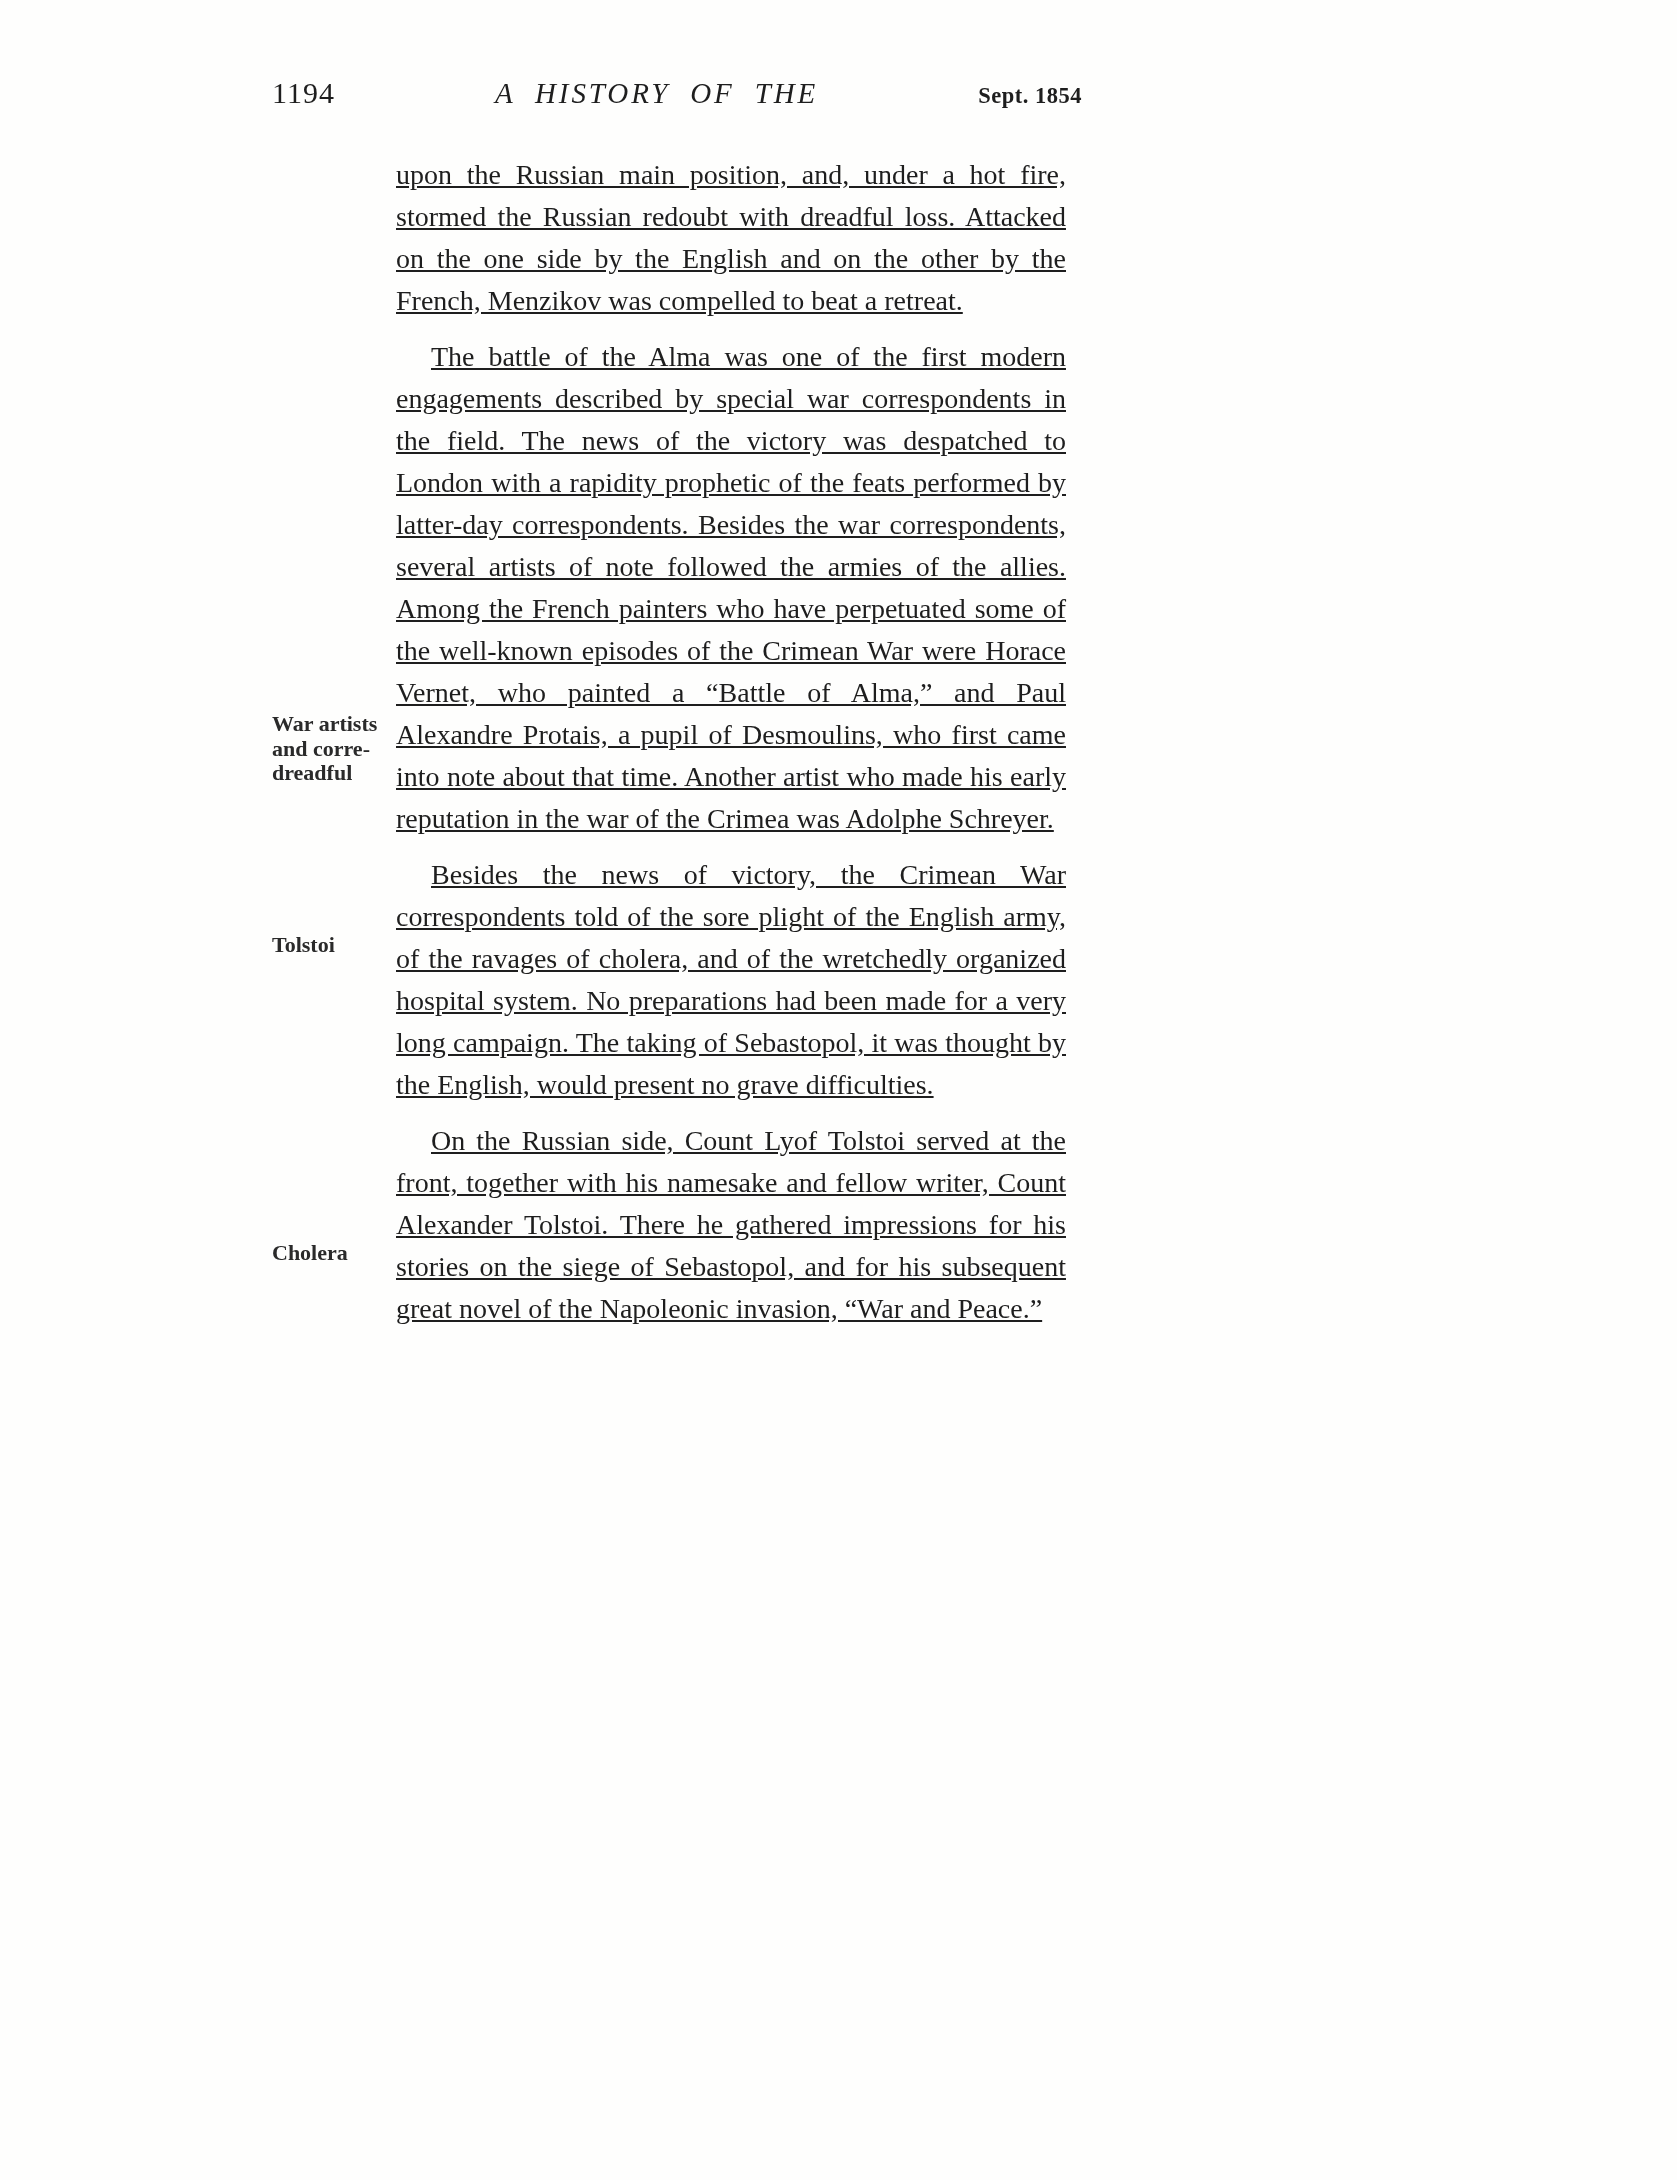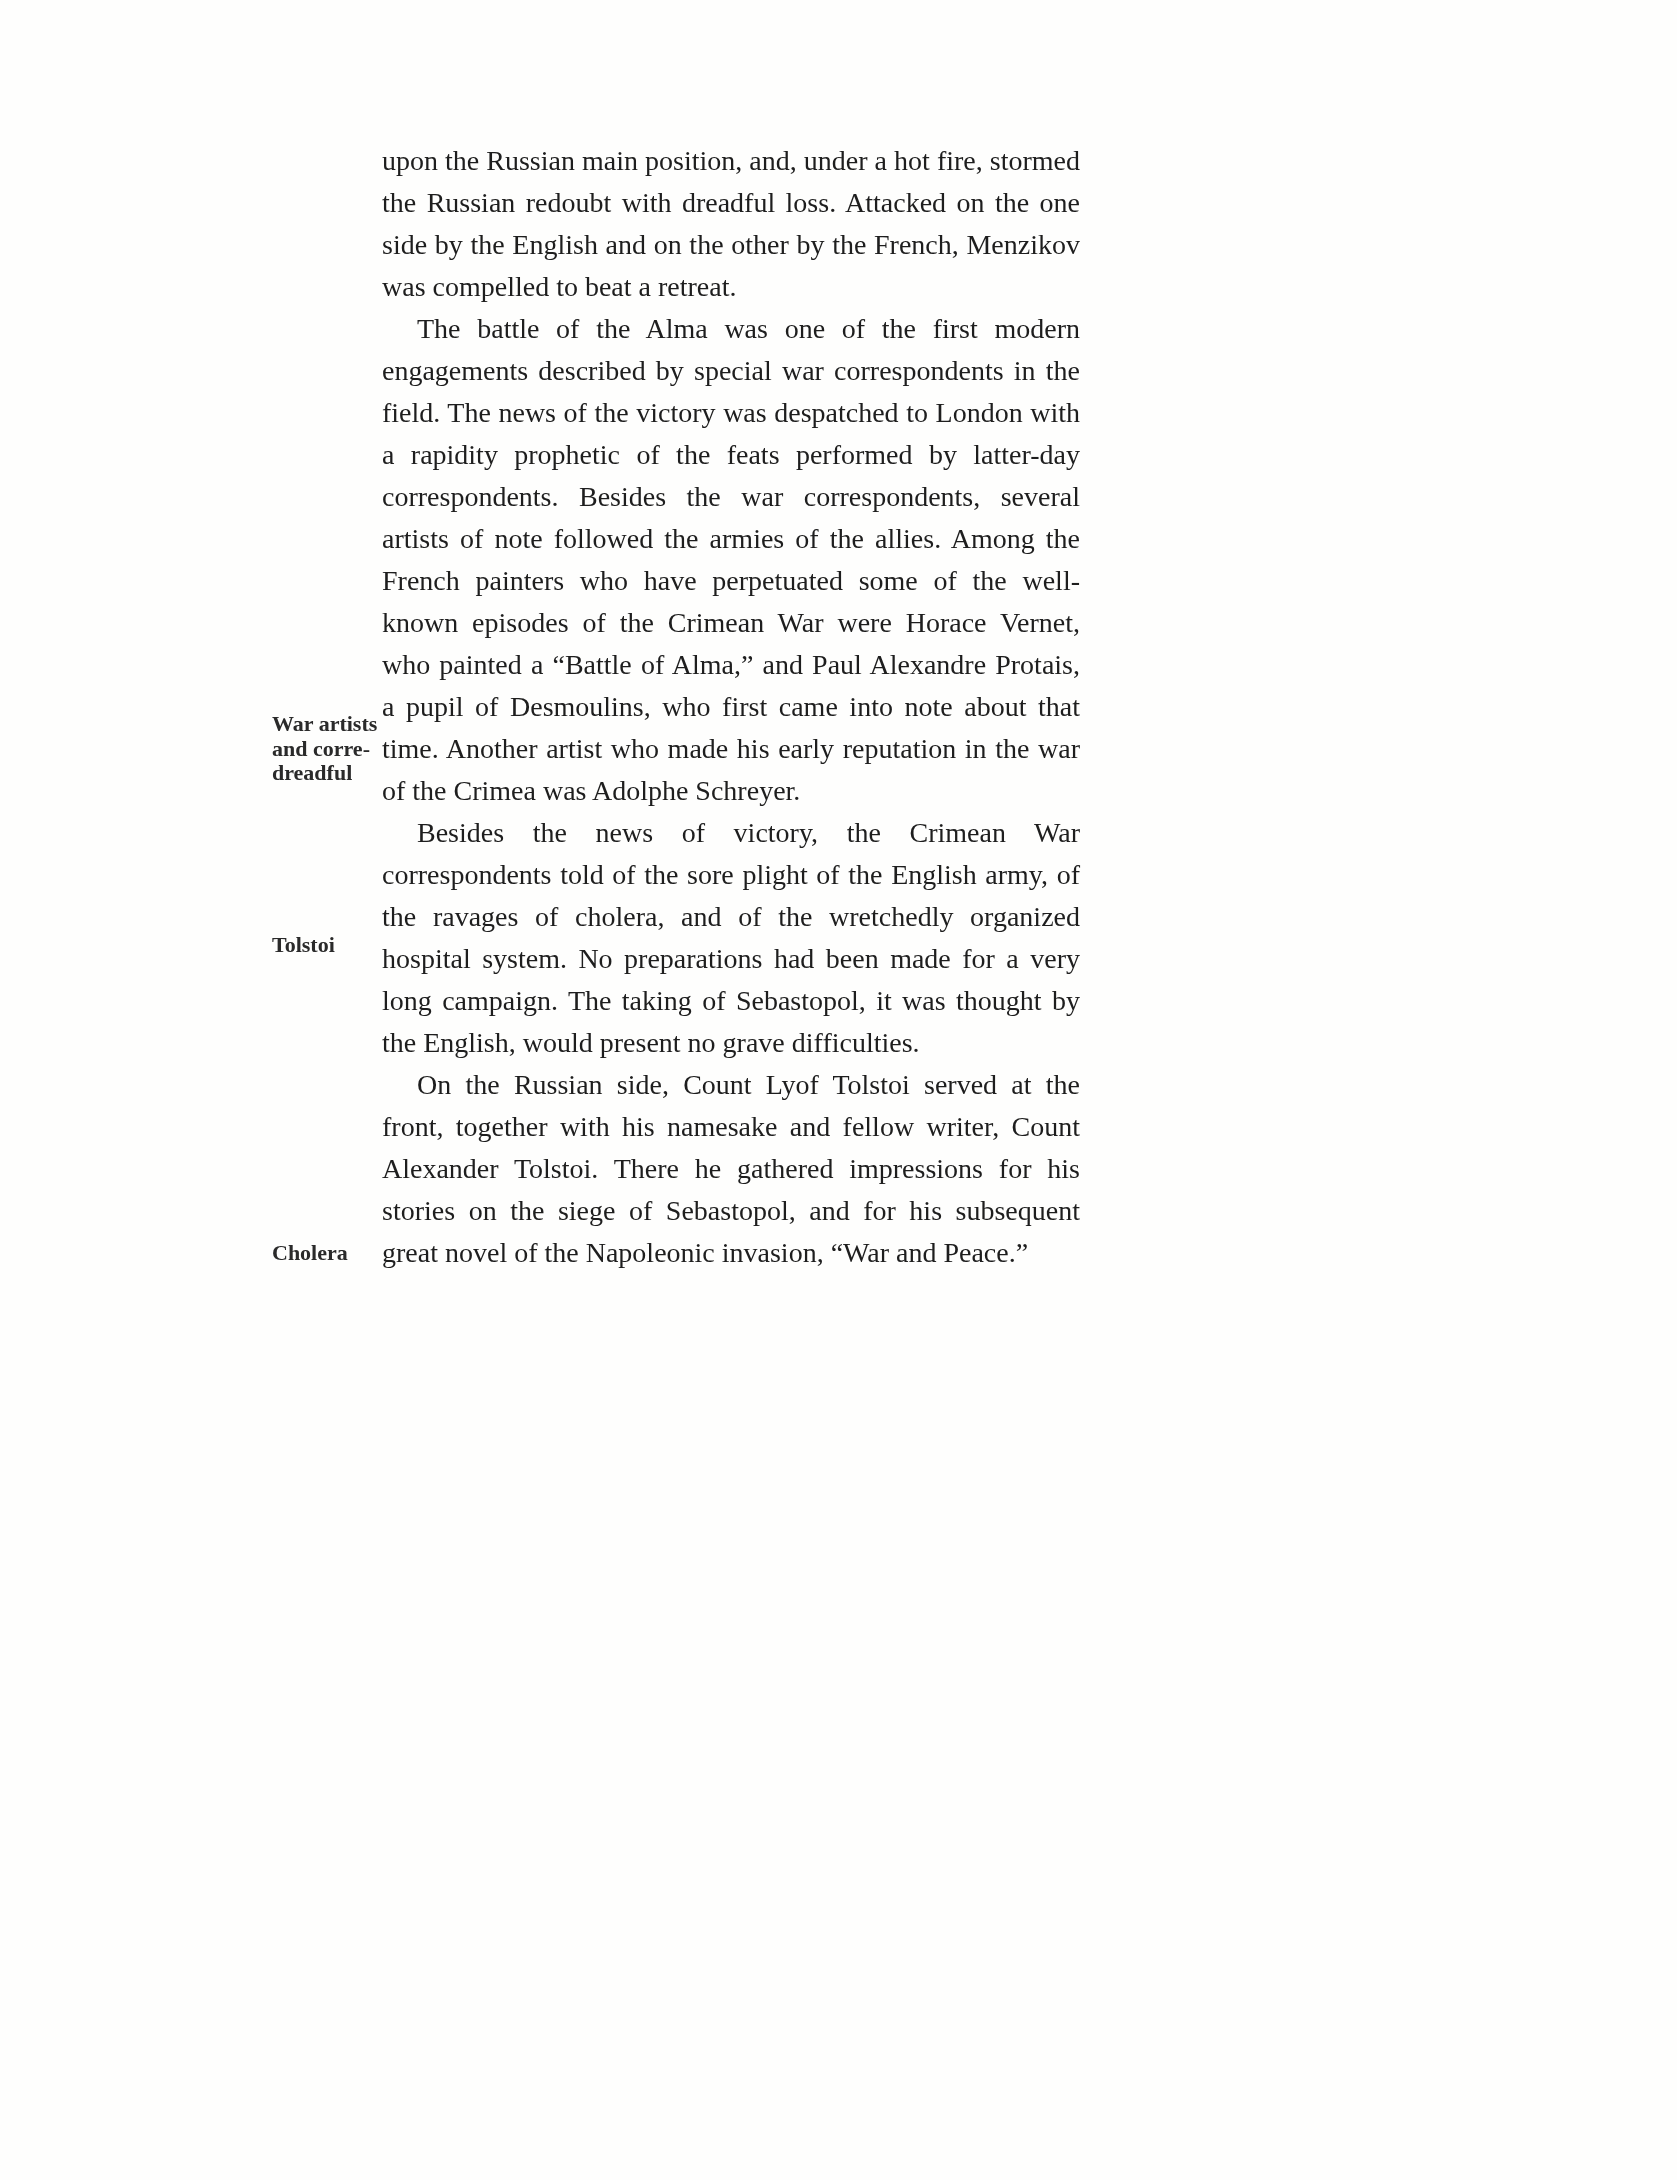--- a/index.html
+++ b/index.html
@@ -43,21 +43,22 @@
   .text-block {
     position: absolute;
     left: 382px;
     top: 140px;
     width: 698px;
     font-size: 28px;
     line-height: 42px;
     text-align: justify;
   }
   .text-block p {
-    margin: 0;
+    margin: 14px;
+    text-decoration: underline;
   }
   .text-block p.indent {
     text-indent: 35px;
   }
   .margin-note {
     position: absolute;
     left: 272px;
     width: 108px;
     font-size: 22px;
     line-height: 24.5px;
@@ -68,20 +69,25 @@
   .margin-note span { display: block; }
   .note-war-artists { top: 712px; }
   .note-tolstoi    { top: 933px; }
   .note-cholera    { top: 1233px; margin-top: 8px; }
 </style>
 </head>
 <body>
 
 <div class="page">
 
+  <div class="running-header">
+    <span class="page-number">1194</span>
+    <span class="running-title">A HISTORY OF THE</span>
+    <span class="page-date">Sept. 1854</span>
+  </div>
 
   <div class="margin-note note-war-artists">
     <span>War artists</span>
     <span>and corre-</span>
     <span>dreadful</span>
   </div>
 
   <div class="margin-note note-tolstoi">
     <span>Tolstoi</span>
   </div>

